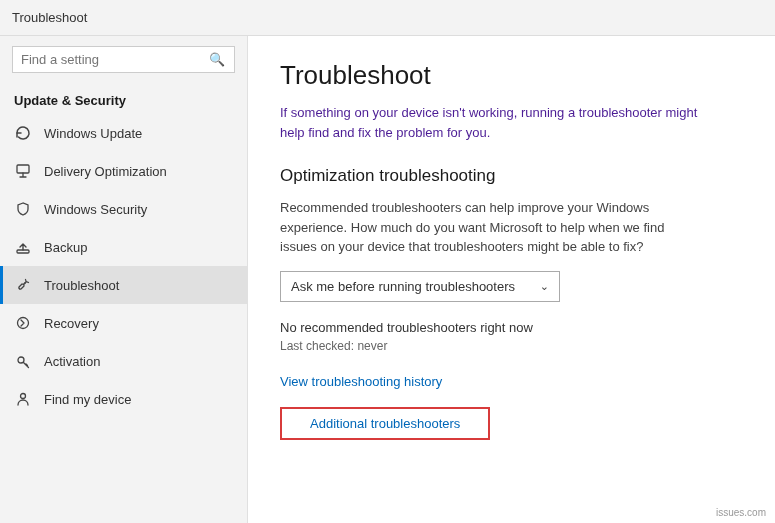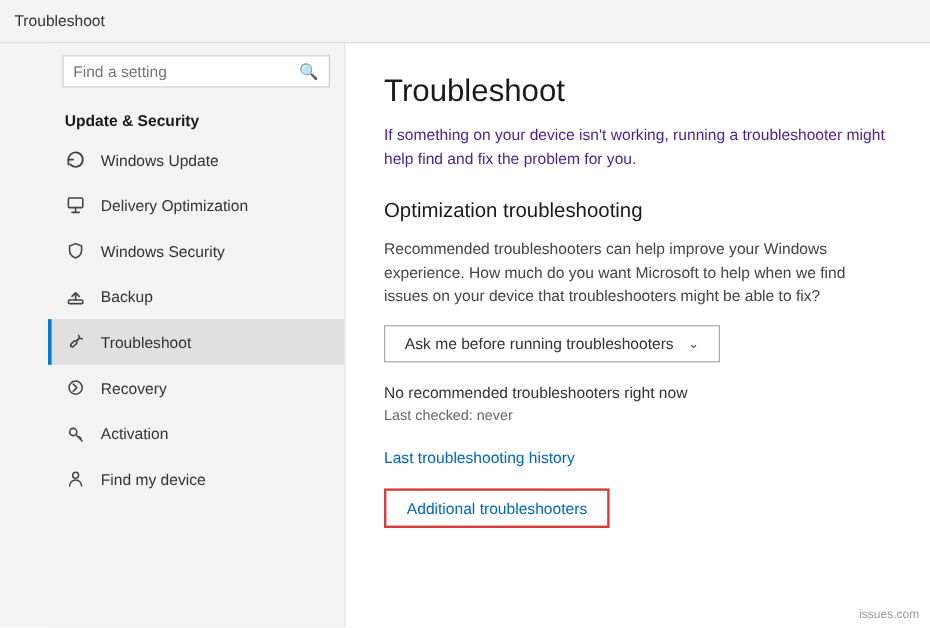--- a/index.html
+++ b/index.html
@@ -39,21 +39,20 @@
 
     
     .sidebar {
       width: 248px;
       background: #f3f3f3;
       border-right: 1px solid #e0e0e0;
       display: flex;
       flex-direction: column;
       overflow-y: auto;
       flex-shrink: 0;
-      margin-left: 40px;
     }
 
     .search-box {
       margin: 10px 12px;
       display: flex;
       align-items: center;
       border: 1px solid #ccc;
       background: #fff;
       padding: 5px 8px;
     }
@@ -142,21 +141,21 @@
       display: flex;
       align-items: center;
       border: 1px solid #aaa;
       padding: 7px 10px;
       background: #fff;
       width: 280px;
       cursor: pointer;
       margin-bottom: 18px;
       font-size: 13px;
       color: #333;
-      justify-content: center;
+      justify-content: space-between;
       gap: 12px;
     }
     .dropdown-chevron {
       font-size: 11px;
       color: #444;
     }
 
     .status-text {
       font-size: 13px;
       color: #333;
@@ -173,21 +172,21 @@
       color: #0067b8;
       cursor: pointer;
       margin-bottom: 18px;
       display: inline-block;
     }
 
     .additional-btn {
       display: inline-block;
       border: 2px solid #d83b3b;
       color: #0067b8;
-      padding: 7px 17px;
+      padding: 7px 28px;
       font-size: 13px;
       cursor: pointer;
       background: #fff;
     }
 
     
     .watermark {
       position: fixed;
       bottom: 4px;
       right: 6px;
@@ -304,21 +303,21 @@
     <p class="section-desc">Recommended troubleshooters can help improve your Windows experience. How much do you want Microsoft to help when we find issues on your device that troubleshooters might be able to fix?</p>
 
     <div class="dropdown">
       <span>Ask me before running troubleshooters</span>
       <span class="dropdown-chevron">⌄</span>
     </div>
 
     <p class="status-text">No recommended troubleshooters right now</p>
     <p class="status-sub">Last checked: never</p>
 
-    <a class="link-text">Last troubleshooting history</a>
+    <a class="link-text">View troubleshooting history</a>
     <br>
 
     
     <button class="additional-btn">Additional troubleshooters</button>
 
     
     <svg style="position:absolute;top:0;left:-260px;width:300px;height:480px;pointer-events:none;overflow:visible;">
 
       <defs>
         <marker id="arrowhead" markerWidth="10" markerHeight="7" refX="9" refY="3.5" orient="auto">

